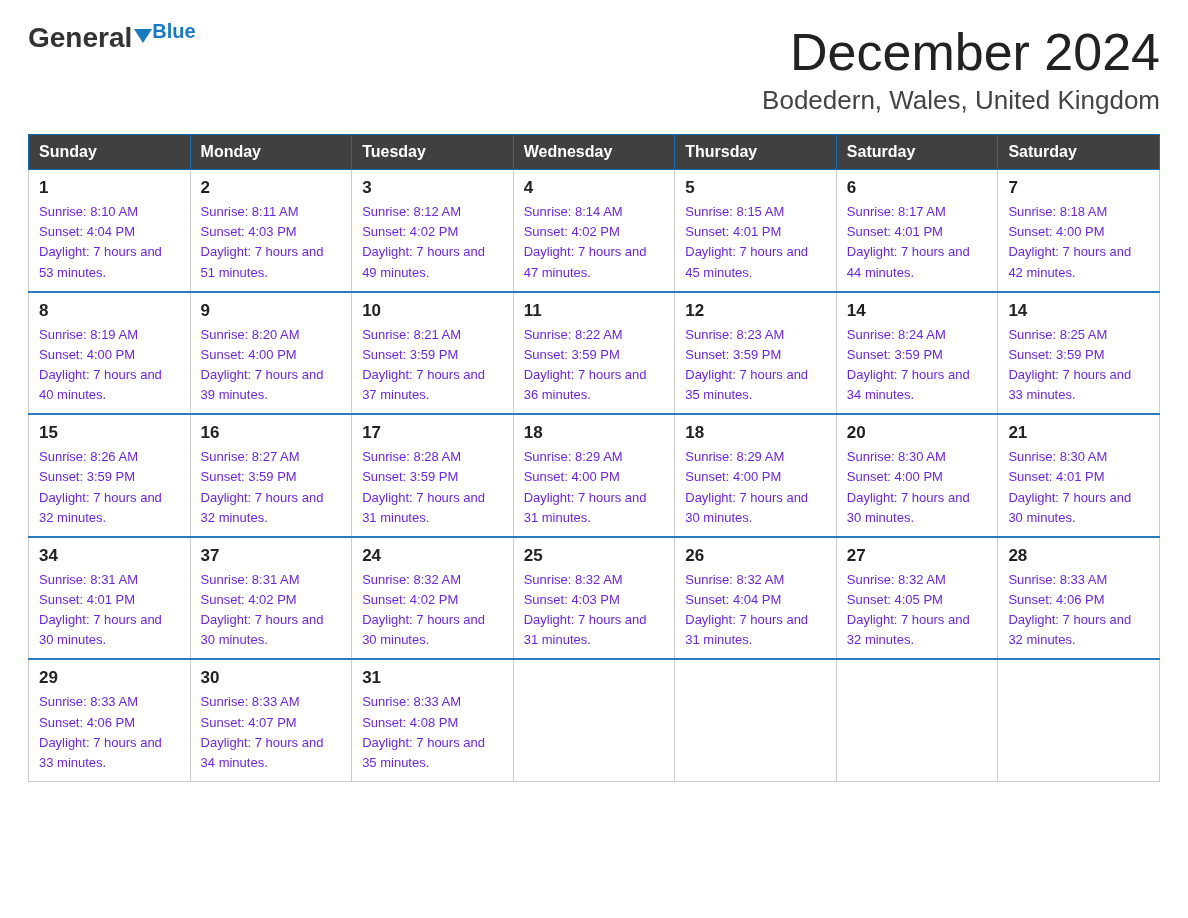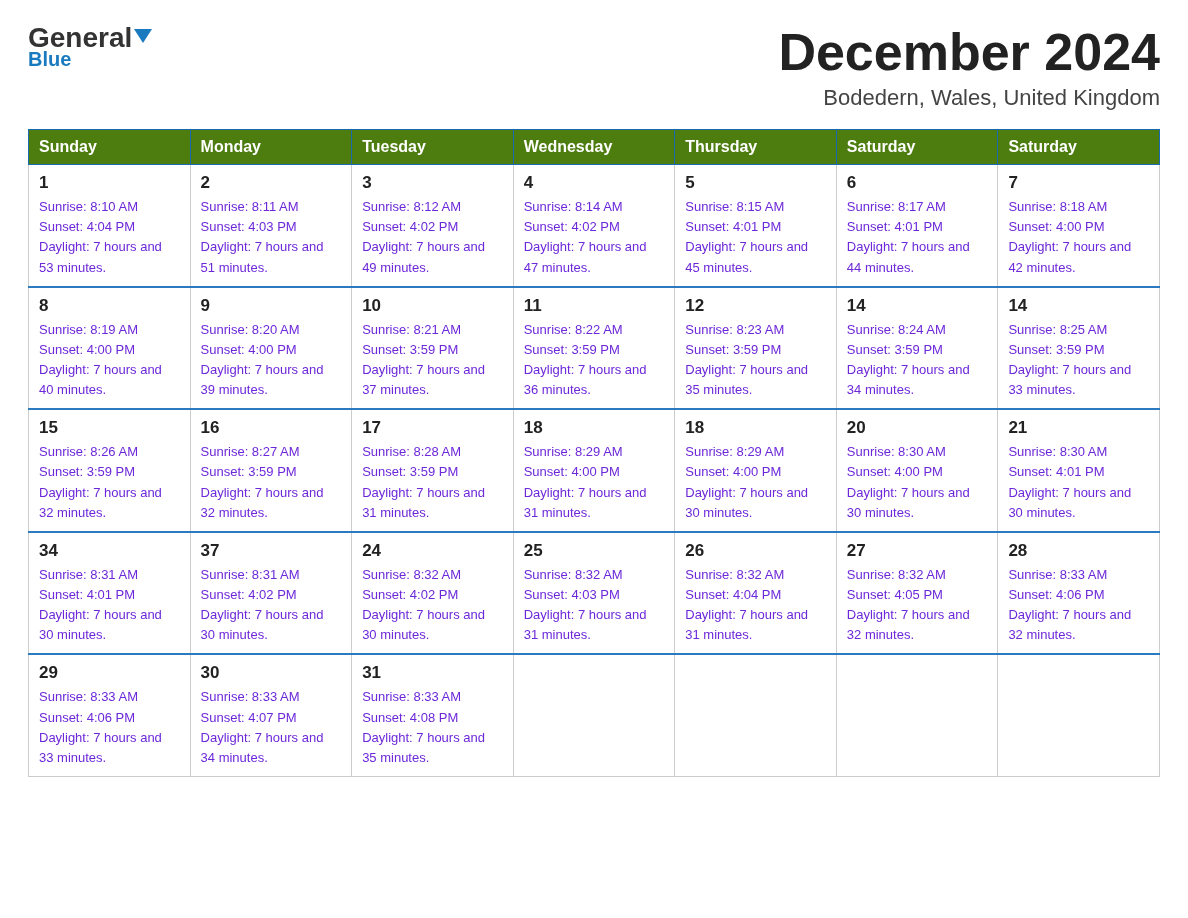--- a/index.html
+++ b/index.html
@@ -11,21 +11,21 @@
       min-height: 918px;
     }
     .header {
       display: flex;
       justify-content: space-between;
       align-items: flex-start;
       margin-bottom: 18px;
     }
     .logo {
       display: flex;
-      flex-direction: column;
+      flex-direction: row;
       align-items: flex-start;
     }
     .logo-text {
       font-size: 28px;
       font-weight: bold;
       color: #333;
       line-height: 1;
     }
     .logo-text span {
       color: #1a7abf;
@@ -46,36 +46,36 @@
       color: #1a7abf;
       font-size: 20px;
       font-weight: bold;
       margin-top: -4px;
     }
     .title-block {
       text-align: right;
     }
     .month-title {
       font-size: 52px;
-      font-weight: bold;
+      font-weight: normal;
       color: #222;
       line-height: 1.1;
     }
     .location-title {
-      font-size: 22px;
+      font-size: 26px;
       color: #444;
       margin-top: 4px;
     }
     .calendar-table {
       width: 100%;
       border-collapse: collapse;
       border: 1px solid #aaa;
     }
     .calendar-table th {
-      background: #4d7c0f;
+      background: #404040;
       color: #fff;
       font-size: 16px;
       font-weight: bold;
       padding: 8px 10px;
       text-align: left;
       border: 1px solid #2b7abf;
     }
     .calendar-table td {
       vertical-align: top;
       padding: 8px 10px;

